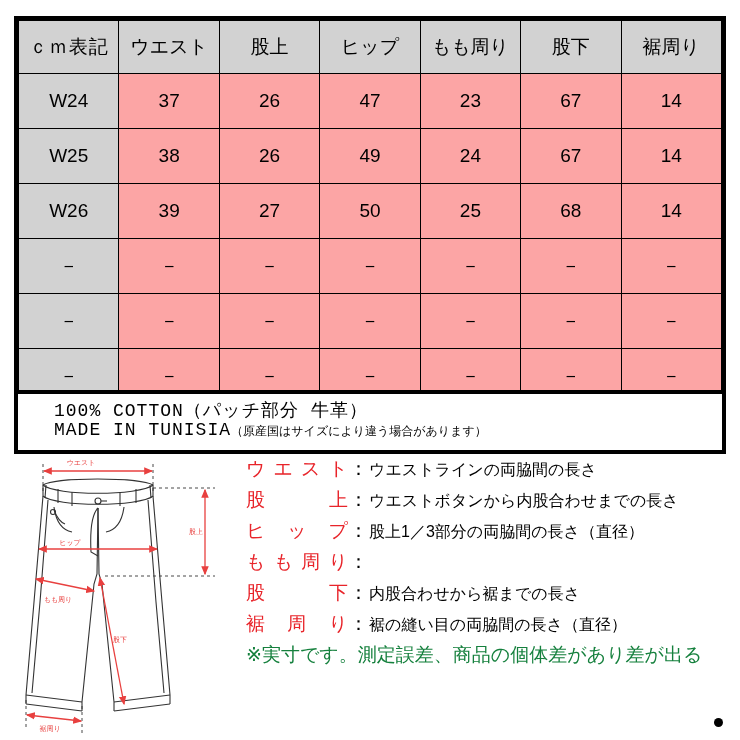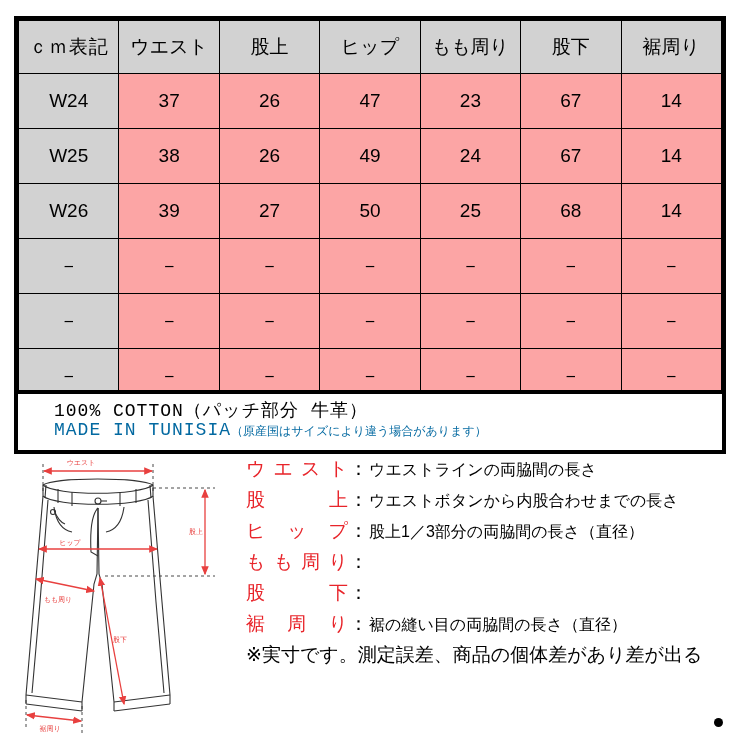--- a/index.html
+++ b/index.html
@@ -54,21 +54,21 @@
     background:#fff;
   }
   #material-box .mat-line1{
     position:absolute;left:36px;top:4px;
     font-family:"Liberation Mono","DejaVu Sans Mono",monospace;
     font-size:18px;letter-spacing:1px;color:#000;white-space:nowrap;
   }
   #material-box .mat-line2{
     position:absolute;left:36px;top:26px;
     font-family:"Liberation Mono","DejaVu Sans Mono",monospace;
-    font-size:18px;letter-spacing:1px;color:#0369a1;white-space:nowrap;
+    font-size:18px;letter-spacing:1px;color:#000000;white-space:nowrap;
   }
   #material-box .mat-note{
     font-size:12px;letter-spacing:0;
     font-family:"Liberation Sans","DejaVu Sans",sans-serif;
   }
 
   
   #diagram{
     position:absolute;left:10px;top:452px;width:228px;height:286px;
   }
@@ -91,21 +91,21 @@
     justify-content:space-between;
     flex:0 0 102px;
   }
   .leg-term span{display:inline-block;}
   .leg-colon{color:#000;font-size:19px;margin:0 1px 0 1px;}
   .leg-def{color:#000;font-size:16px;}
 
   .note-row{
     height:31px;
     white-space:nowrap;
-    color:#000000;
+    color:#15803d;
     font-size:19px;
   }
   .note-indent{padding-left:24px;}
 
   
   #corner-dot{
     position:absolute;left:714px;top:718px;
     width:9px;height:9px;border-radius:50%;
     background:#000;
   }
@@ -312,20 +312,21 @@
           <span>り</span>
         </div>
         <span class="leg-colon">：</span>
       </div>
       <div class="leg-row">
         <div class="leg-term">
           <span>股</span>
           <span>下</span>
         </div>
         <span class="leg-colon">：</span>
+        <div class="leg-def">内股合わせから裾までの長さ</div>
       </div>
       <div class="leg-row">
         <div class="leg-term">
           <span>裾</span>
           <span>周</span>
           <span>り</span>
         </div>
         <span class="leg-colon">：</span>
         <div class="leg-def">裾の縫い目の両脇間の長さ（直径）</div>
       </div>

